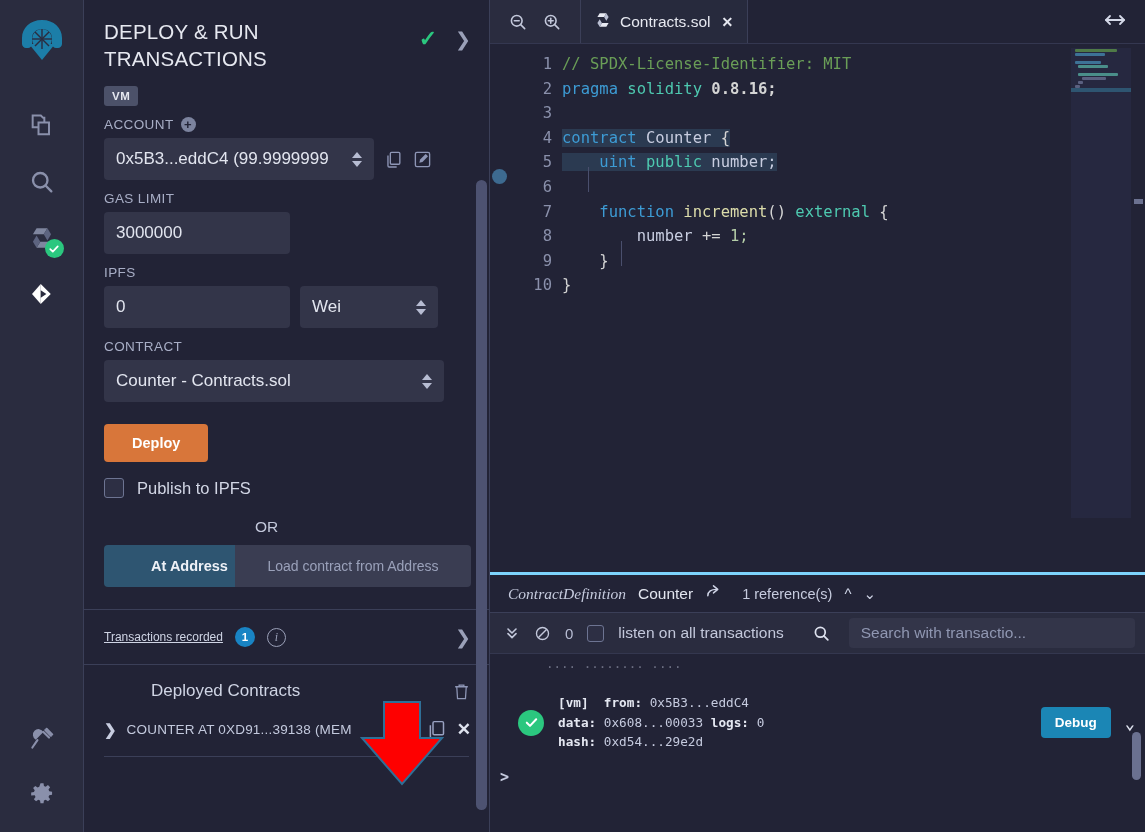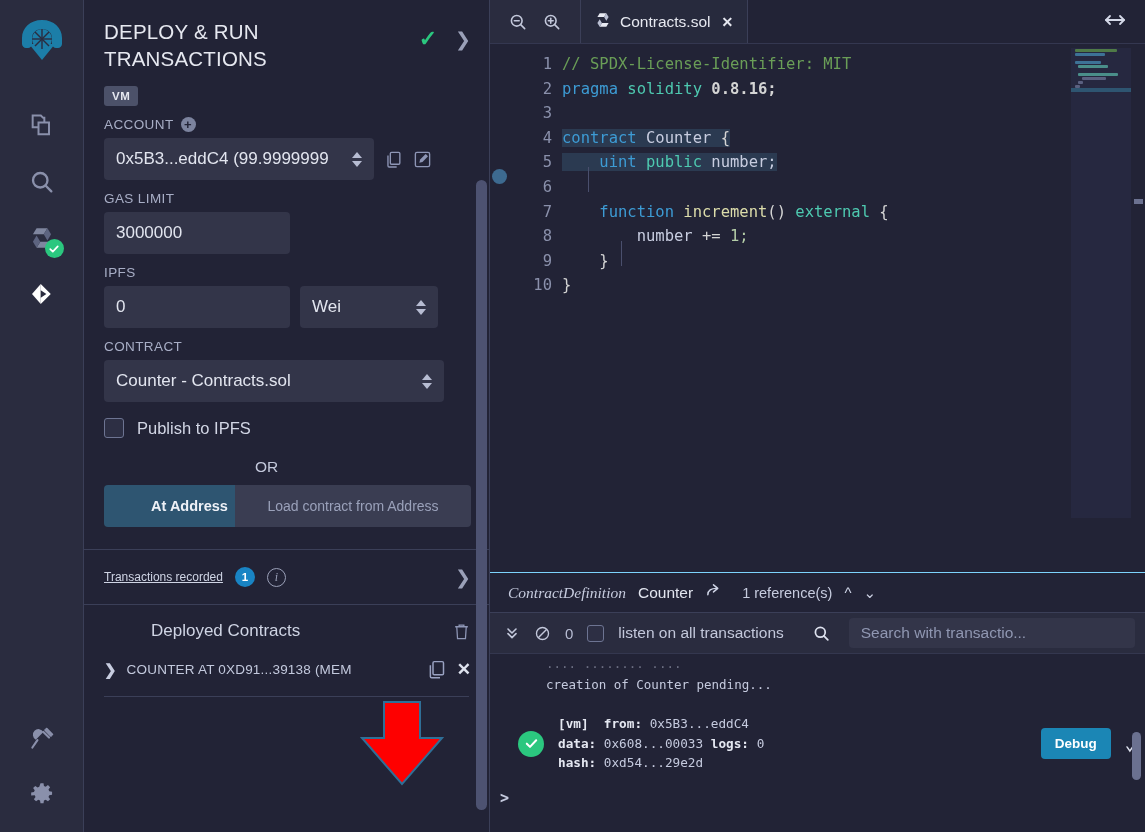--- a/index.html
+++ b/index.html
@@ -225,21 +225,21 @@
   }
   .minimap .mm-line { height: 3px; margin: 1px 4px; border-radius: 1px; }
   .editor-vscroll {
     position: absolute; right: 2px; top: 155px; width: 9px; height: 5px; background: #6b7190;
   }
 
   
   .refbar {
     height: 40px; flex: 0 0 40px; background: #222336;
     display: flex; align-items: center; gap: 12px; padding: 0 18px;
-    border-top: 1px solid #7dd3fc;
+    border-top: 3px solid #7dd3fc;
   }
   .ref-it { font-style: italic; color: #c6cbde; font-size: 15.5px; font-family:"Liberation Serif", serif;}
   .ref-name { color: #e2e5ef; font-size: 15.5px; }
   .ref-count { color: #c6cbde; font-size: 14.5px; margin-left: 8px;}
   .ref-arrow { color: #cfd4e6; font-size: 15px; }
 
   
   .termbar {
     height: 42px; flex: 0 0 42px; background: #2a2c3f;
     display: flex; align-items: center; gap: 14px; padding: 0 10px 0 14px;
@@ -416,20 +416,21 @@
 
       <div class="field-label">CONTRACT</div>
       <div class="inputbox selectish contract-select">
         <span class="sel-text">Counter - Contracts.sol</span>
         <span class="spinner">
             <i class="up"></i>
             <i class="dn"></i>
           </span>
       </div>
 
+      <button class="deploy-btn">Deploy</button>
 
       <div class="ipfs-row">
         <span class="chk"></span>
         <span class="ipfs-label">Publish to IPFS</span>
       </div>
 
       <div class="or-text">OR</div>
 
       <div class="ataddr-wrap">
         <div class="ataddr-btn">At Address</div>
@@ -597,21 +598,20 @@
         <svg width="19" height="19" viewBox="0 0 24 24" fill="none" stroke="#dde1ee" stroke-width="2.2">
           <circle cx="10.5" cy="10.5" r="6.2"></circle>
             <line x1="15" y1="15" x2="20" y2="20" stroke-linecap="round"></line>
         </svg>
       </span>
       <span class="term-search">Search with transactio...</span>
     </div>
 
     <div class="termlog">
       <div class="log-clip">.... ........ ....</div>
-      <div class="log-pending">creation of Counter pending...</div>
 
       <div class="tx-row">
         <span class="tx-ok">
           <svg width="15" height="15" viewBox="0 0 16 16">
               <path d="M3 8.2 L6.4 11.6 L13 4.6" stroke="#fff" stroke-width="2.2" fill="none" stroke-linecap="round" stroke-linejoin="round"></path>
             </svg>
         </span>
         <span class="tx-body">
           <div><b>[vm]</b>&nbsp; <b>from:</b> <span>0x5B3...eddC4</span></div>
           <div><b>data:</b> <span>0x608...00033</span> <b>logs:</b> <span>0</span></div>

